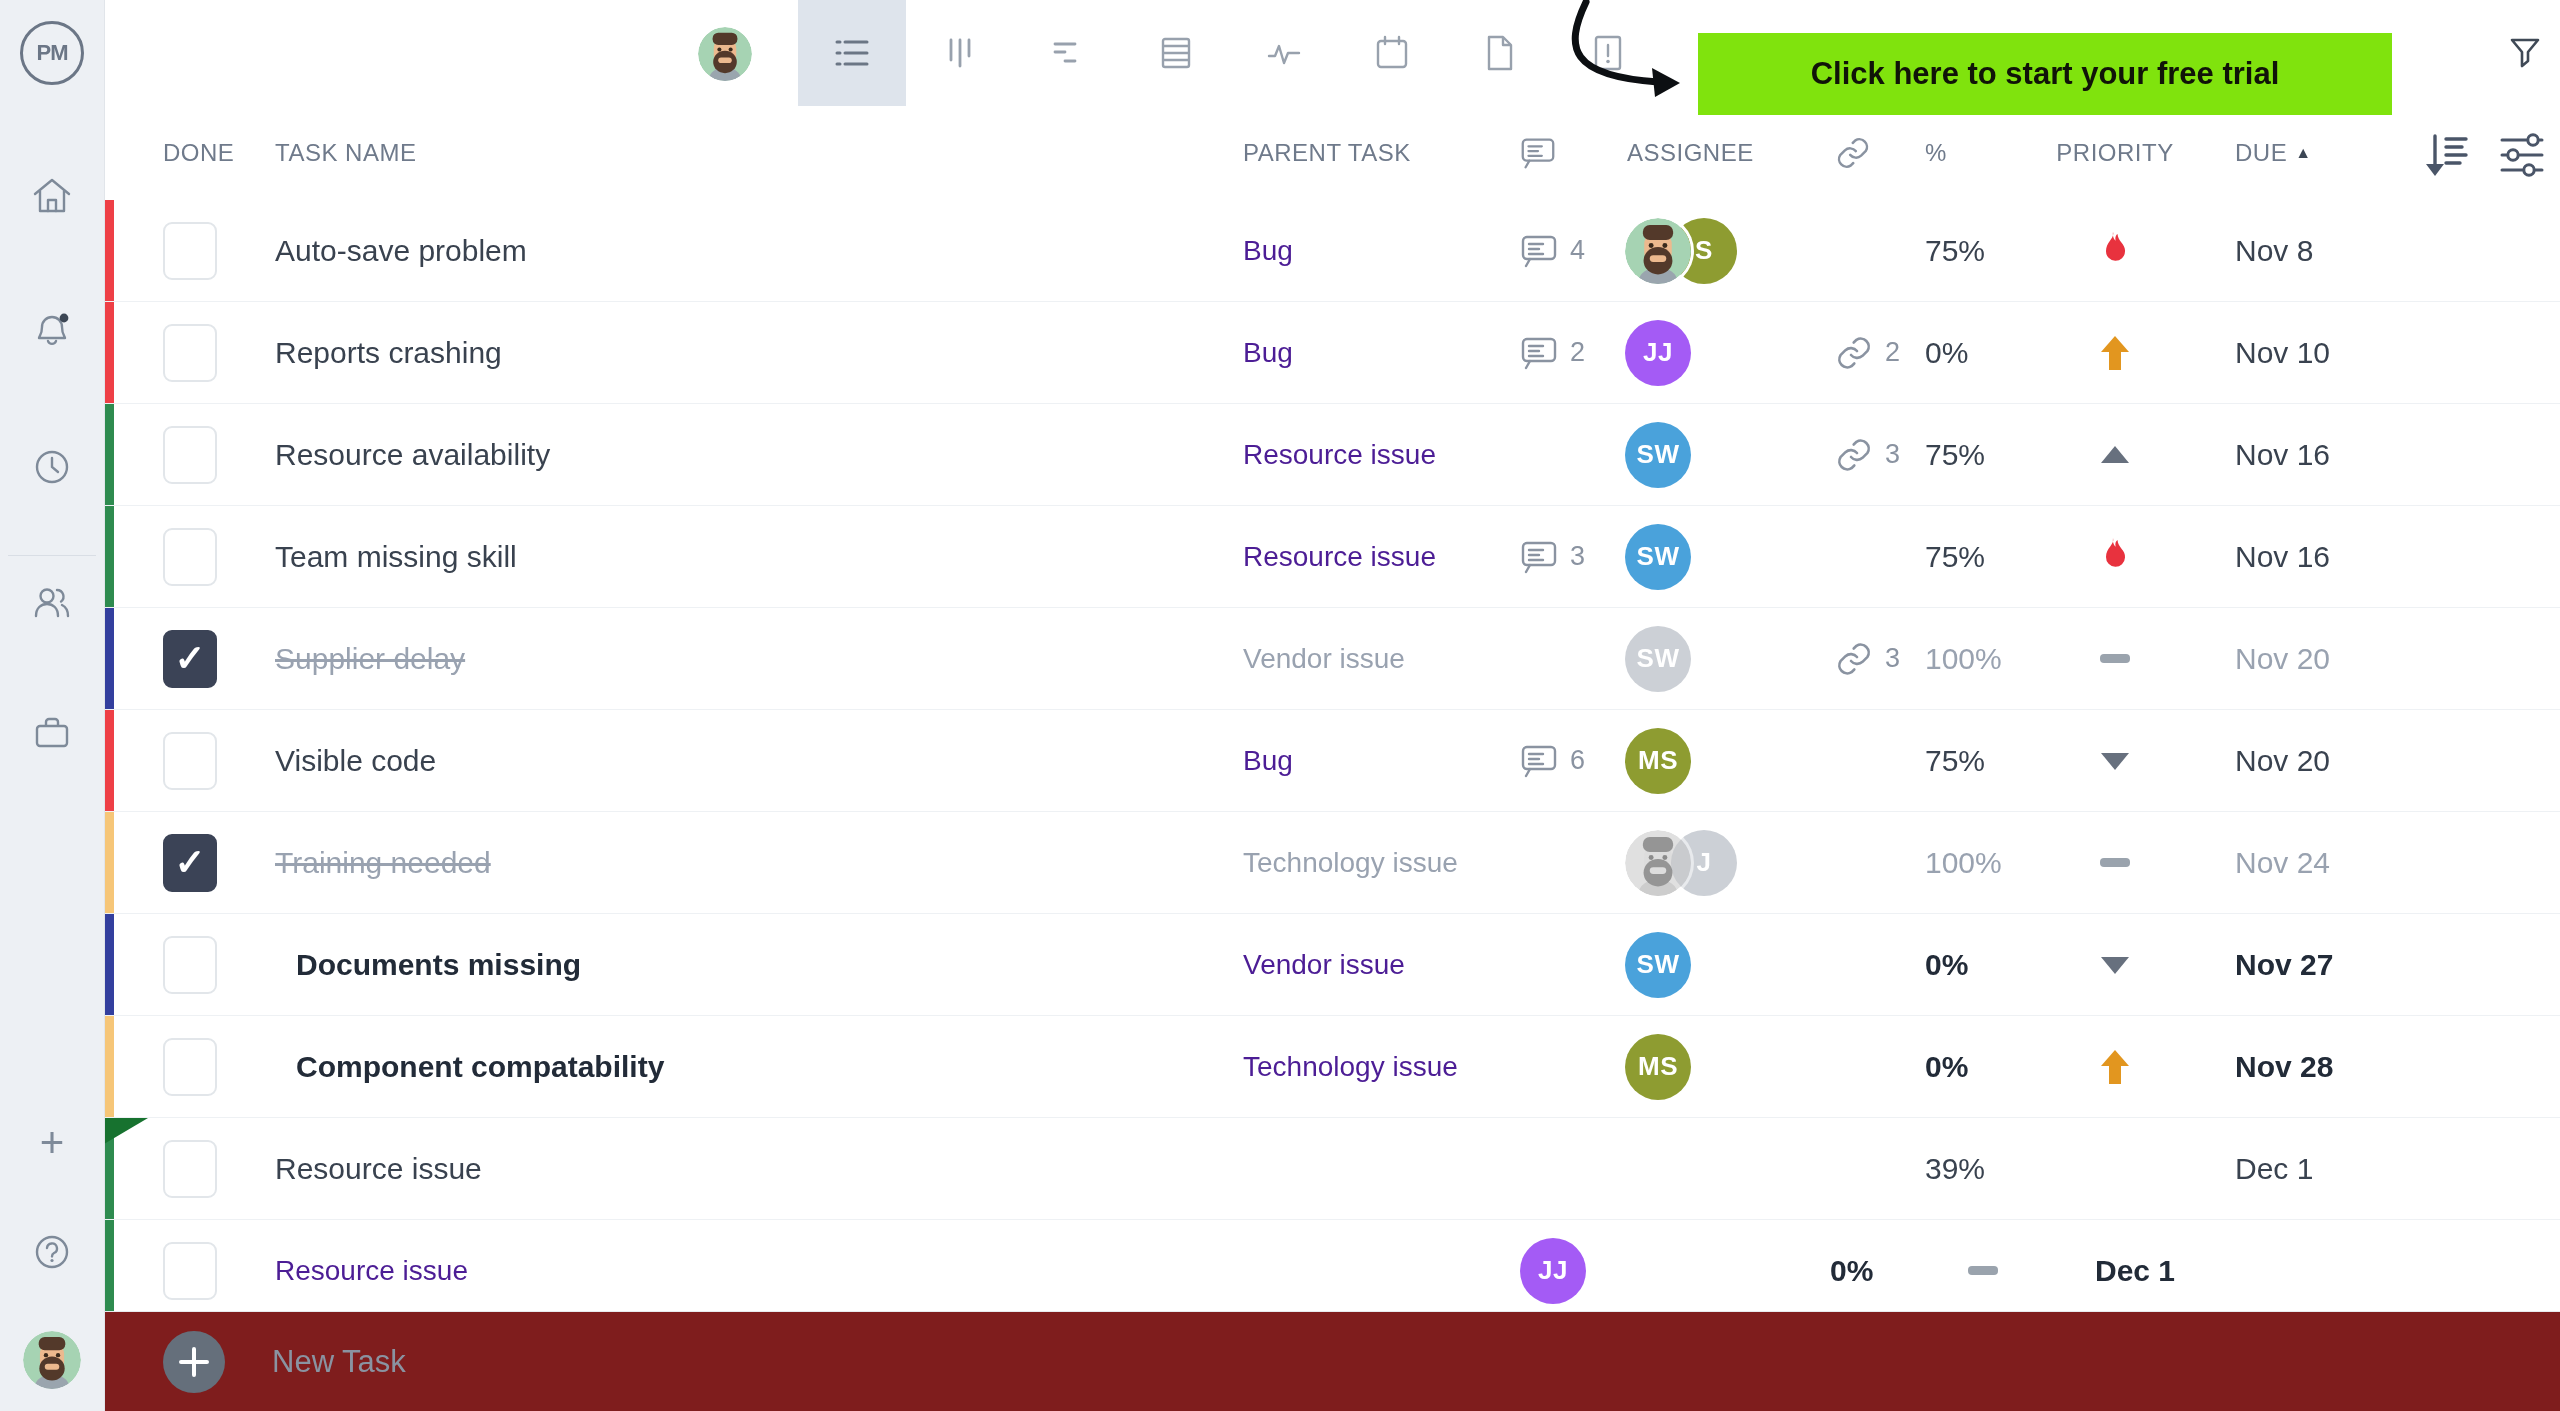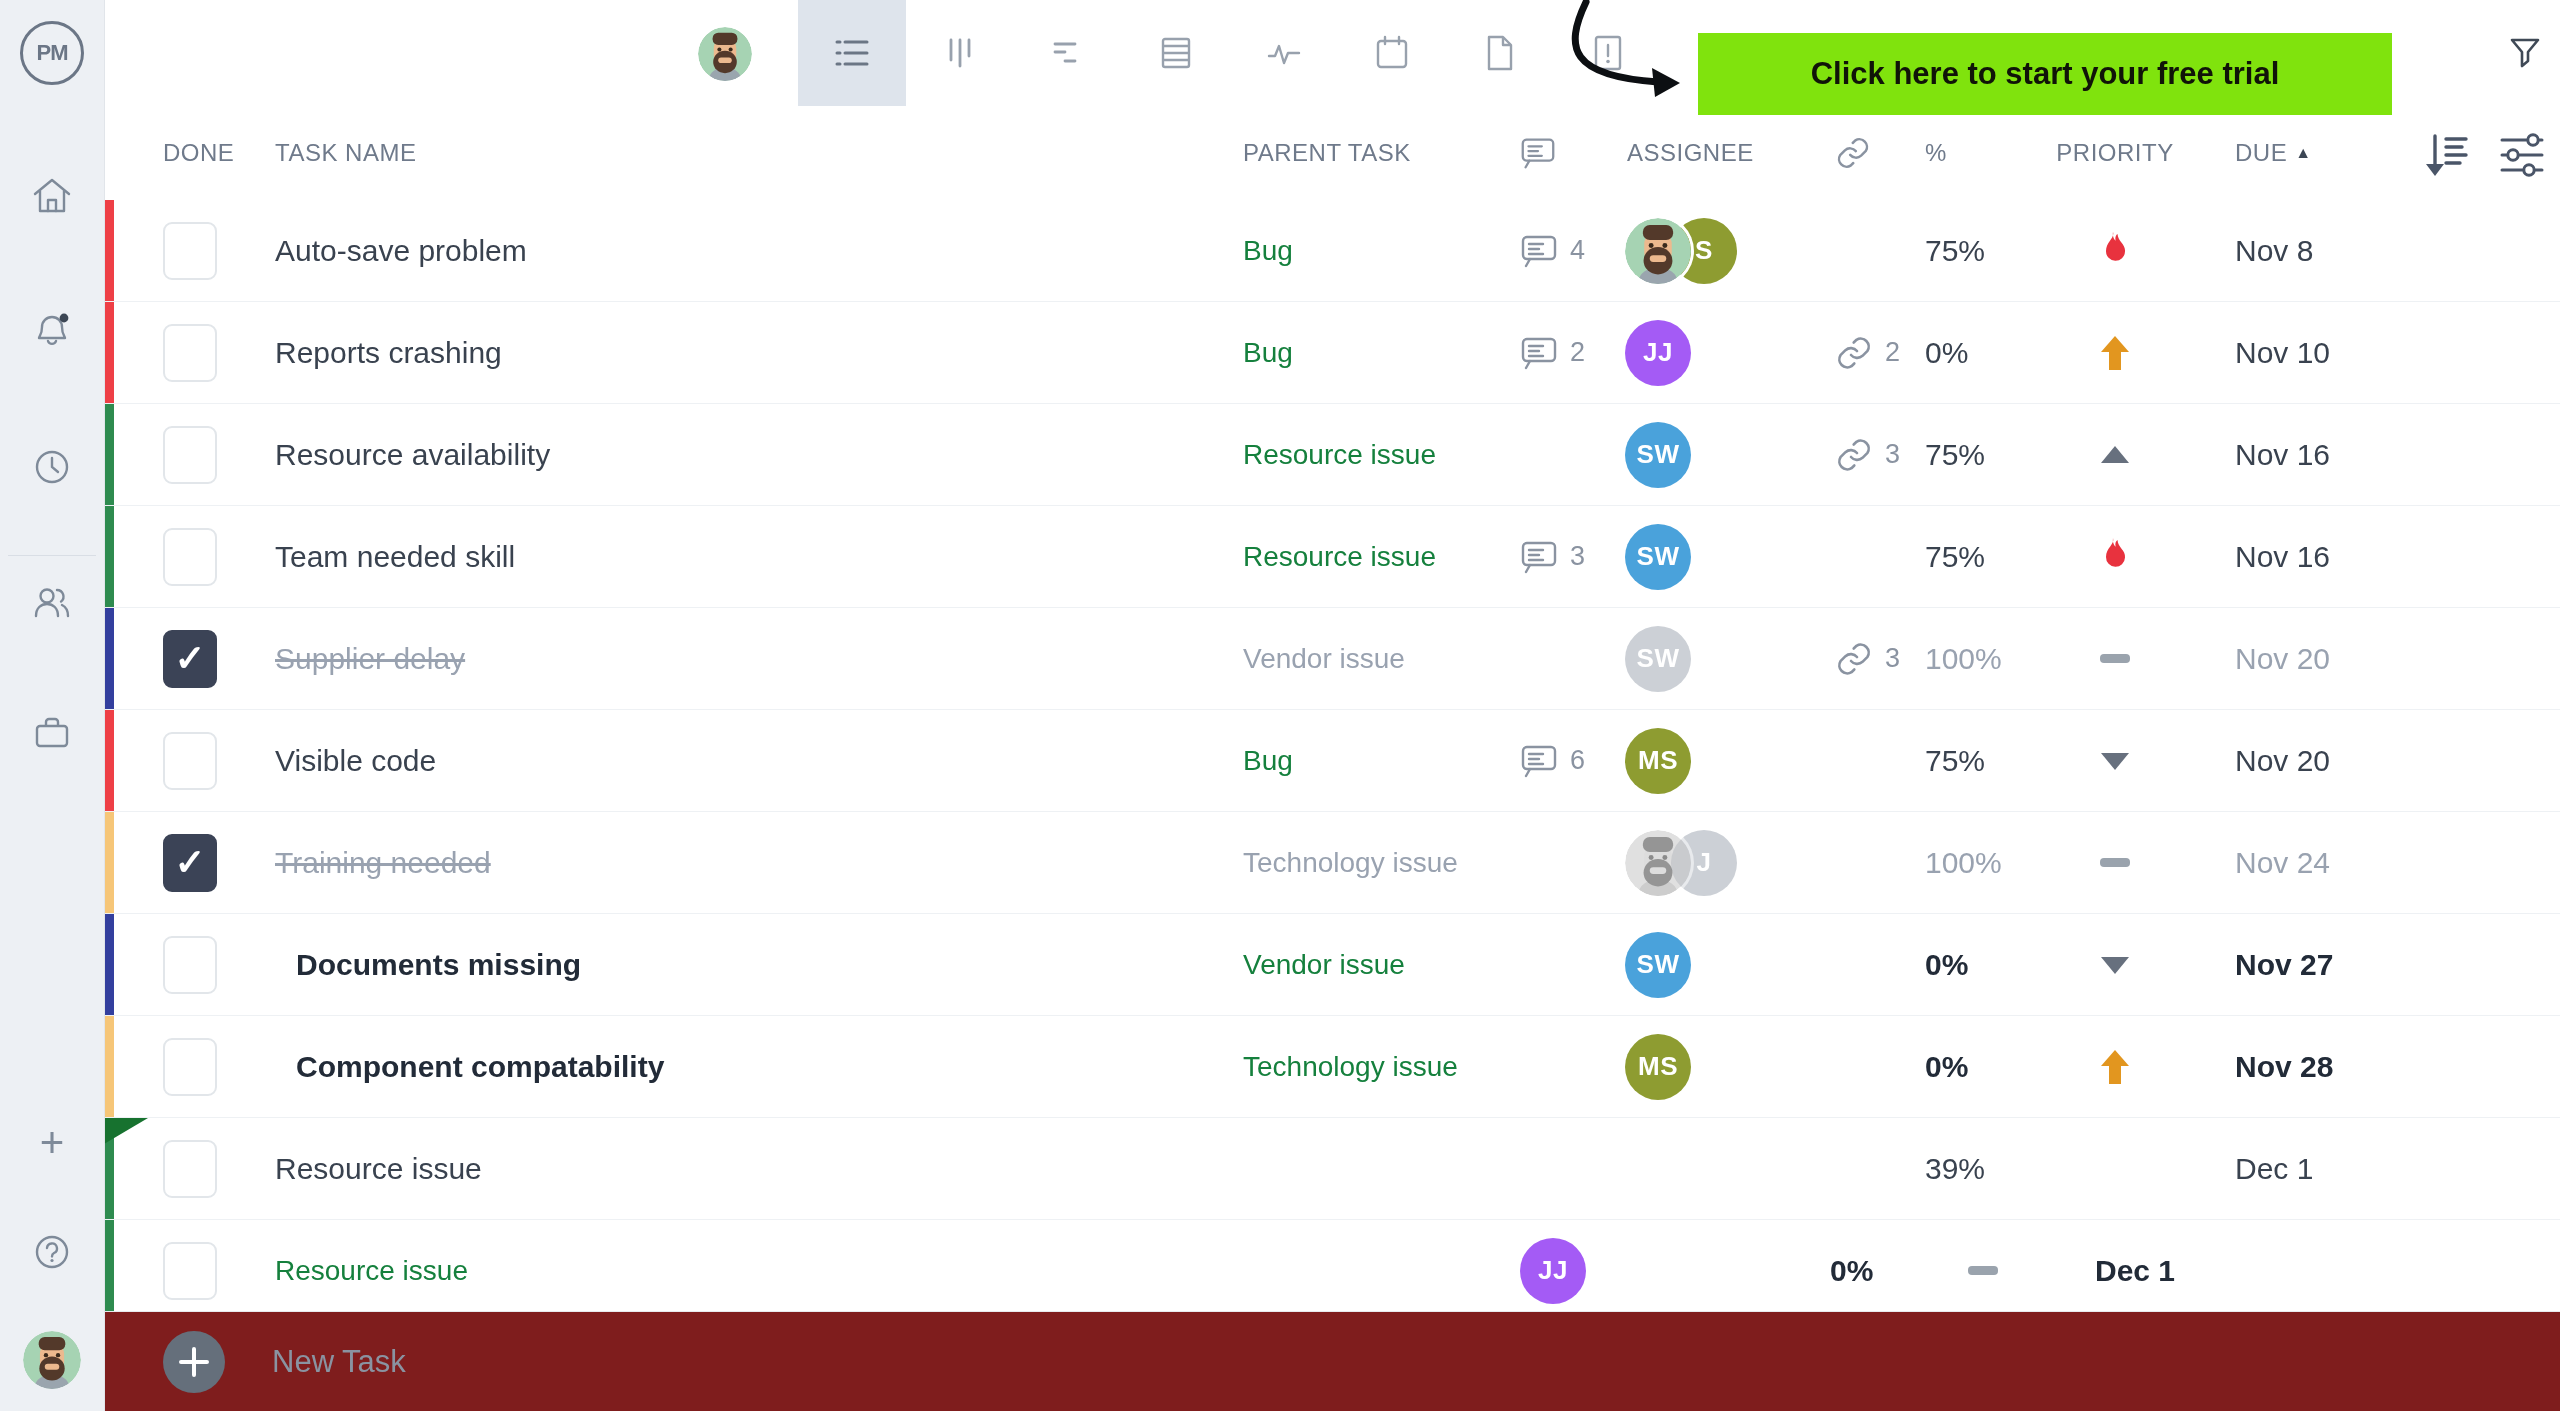--- a/index.html
+++ b/index.html
@@ -67,21 +67,21 @@
     border-top:26px solid #17722f;border-right:44px solid transparent;}
   .c{display:flex;align-items:center;}
   .c-check{padding-left:59px;}
   .cb{width:54px;height:58px;border:2px solid #e2e6ea;border-radius:9px;background:#fff;
     display:flex;align-items:center;justify-content:center;
     color:#fff;font-size:37px;font-weight:bold;box-sizing:border-box;}
   .cb.on{background:#3b4356;border-color:#3b4356;}
   .c-name .nm{font-size:30px;color:#39424f;}
   .row.bold .c-name .nm{font-weight:bold;color:#222b38;margin-left:21px;}
   .row.done .c-name .nm{color:#99a2b0;text-decoration:line-through;}
-  .c-parent{font-size:28px;color:#15803d;}
+  .c-parent{font-size:28px;color:#4c1d95;}
   .row.done .c-parent{color:#99a2b0;}
   .c-com,.c-att{gap:10px;padding-left:8px;}
   .c-com svg,.c-att svg{width:42px;height:42px;flex:none;}
   .cnt{font-size:27px;color:#8a93a1;}
   .c-asg{padding-left:10px;}
   .av{width:66px;height:66px;border-radius:50%;flex:none;display:flex;align-items:center;justify-content:center;}
   .av.init{color:#fff;font-size:26px;font-weight:bold;letter-spacing:.5px;}
   .av.photo{overflow:hidden;position:relative;z-index:2;box-shadow:0 0 0 3px #fff;}
   .av.photo svg{width:66px;height:66px;display:block;}
   .av + .av{margin-left:-20px;z-index:1;}
@@ -423,21 +423,21 @@
           <div class="c"></div>
         </div>
       </div>
       <div class="row">
         <div class="bar" style="background:#2e8b4f"></div>
         <div class="cols">
           <div class="c c-check">
             <span class="cb"></span>
           </div>
           <div class="c c-name">
-            <span class="nm">Team needed skill</span>
+            <span class="nm">Team missing skill</span>
           </div>
           <div class="c c-parent">Resource issue</div>
           <div class="c c-com">
             <svg viewBox="0 0 42 42" fill="none" stroke="#8a93a1" stroke-width="2.4" stroke-linecap="round" stroke-linejoin="round">
               <rect x="5" y="7" width="32" height="22" rx="4"></rect>
               <path d="M11 14 h14 M11 19 h10 M11 24 h14"></path>
               <path d="M12 29 l-4 7"></path>
             </svg>
             <span class="cnt">3</span>
           </div>

